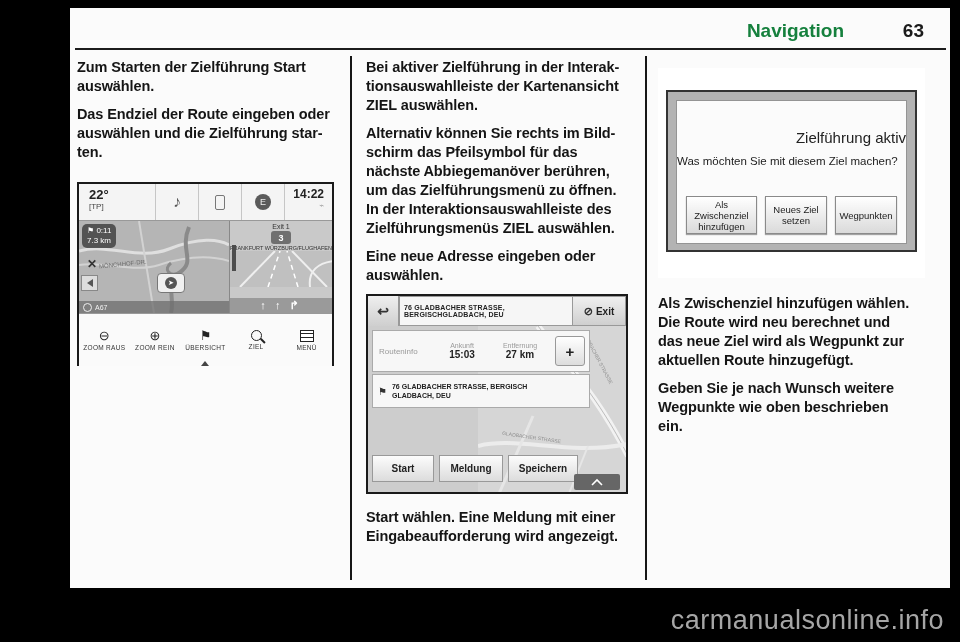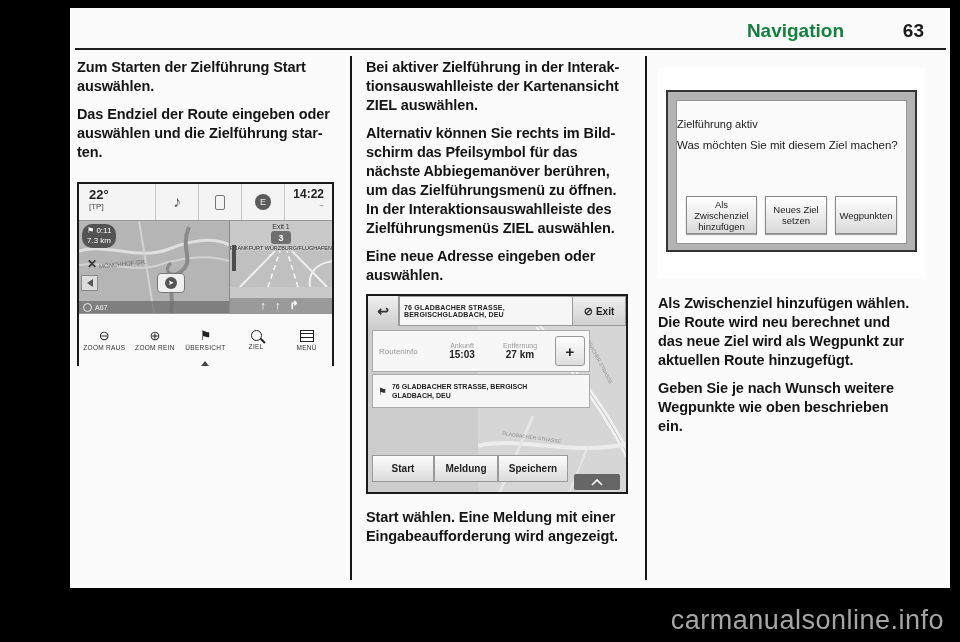--- a/index.html
+++ b/index.html
@@ -35,21 +35,21 @@
   .s1-ic{width:42px;border-left:1px solid #c6c6c6;display:flex;align-items:center;justify-content:center;color:#555;}
   .s1-clock{flex:1;border-left:1px solid #c6c6c6;text-align:right;padding:3px 8px 0 0;}
   .s1-clock .t1{font-size:12px;font-weight:700;color:#222;}
   .s1-clock .t2{font-size:8px;color:#999;}
   .ecircle{width:16px;height:16px;border-radius:50%;background:#5a5a5a;color:#eee;font-size:9px;
            display:flex;align-items:center;justify-content:center;}
   .devicon{width:8px;height:13px;border:1.5px solid #777;border-radius:2px;}
   .s1-main{display:flex;height:92px;}
   .s1-map{position:relative;width:150px;background:#b5b5b5;overflow:hidden;}
   .eta{position:absolute;left:3px;top:3px;background:rgba(70,70,70,.88);color:#fff;
-       font-size:8px;line-height:10px;padding:2px 5px;border-radius:10px;}
+       font-size:8px;line-height:10px;padding:2px 5px;border-radius:5px;}
   .xmark{position:absolute;left:8px;top:36px;font-size:12px;font-weight:700;color:#333;}
   .street{position:absolute;left:20px;top:40px;font-size:6px;color:#6e6e6e;transform:rotate(-6deg);white-space:nowrap;}
   .spk{position:absolute;left:2px;top:54px;width:15px;height:14px;background:#ddd;border:1px solid #888;
        display:flex;align-items:center;justify-content:center;}
   .spk-tri{width:0;height:0;border-top:4px solid transparent;border-bottom:4px solid transparent;border-right:6px solid #555;}
   .car{position:absolute;left:78px;top:52px;width:26px;height:18px;background:#f0f0f0;border:1px solid #777;
        border-radius:4px;display:flex;align-items:center;justify-content:center;}
   .car-dot{width:12px;height:12px;border-radius:50%;background:#555;color:#fff;font-size:7px;
        display:flex;align-items:center;justify-content:center;}
   .roadbar{position:absolute;left:0;right:0;bottom:0;height:12px;background:rgba(110,110,110,.75);
@@ -94,33 +94,33 @@
   .ri-blk{width:58px;text-align:center;}
   .ri-blk .l{font-size:7px;color:#9a9a9a;}
   .ri-blk .v{font-size:10px;font-weight:700;color:#222;}
   .plusbtn{width:28px;height:28px;margin-left:6px;border:1px solid #999;border-radius:3px;
       background:linear-gradient(#fff,#ddd);font-size:15px;font-weight:700;color:#222;
       display:flex;align-items:center;justify-content:center;}
   .s2-dest{position:absolute;left:4px;top:78px;width:216px;height:32px;background:#f7f7f7;
       border:1px solid #aaa;display:flex;align-items:center;}
   .s2-dest .flag{font-size:10px;color:#333;margin:0 5px;}
   .s2-dest .txt{font-size:7px;font-weight:700;color:#222;white-space:pre-line;line-height:9px;}
-  .s2-btns{position:absolute;left:4px;bottom:10px;display:flex;}
+  .s2-btns{position:absolute;left:4px;bottom:10px;display:flex;gap:5px;}
   .s2-btn{height:25px;border:1px solid #999;background:linear-gradient(#fcfcfc,#dcdcdc);
       font-size:10px;font-weight:700;color:#222;display:flex;align-items:center;justify-content:center;}
   .s2-b1{width:60px;} .s2-b2{width:62px;} .s2-b3{width:68px;}
   .s2-chev{position:absolute;right:6px;bottom:2px;width:46px;height:16px;background:#666;border-radius:2px;
       display:flex;align-items:center;justify-content:center;}
 
   
   .shot3{width:267px;height:210px;border:none;background:#fff;margin-top:10px;}
   .dlg-frame{position:absolute;left:8px;right:8px;top:22px;bottom:26px;border:2px solid #333;
       background:#b3b3b3;padding:8px;box-sizing:border-box;}
   .dlg{position:relative;height:100%;background:#fbfbfb;border:1px solid #949494;}
-  .dlg-title{margin-top:17px;text-align:left;font-size:11px;color:#222;}
+  .dlg-title{margin-top:28px;text-align:right;font-size:15px;color:#222;}
   .dlg-q{margin-top:9px;text-align:left;font-size:11.5px;color:#222;}
   .dlg-btns{position:absolute;left:9px;right:9px;bottom:9px;display:flex;gap:8px;}
   .dlg-btn{height:36px;border:1px solid #8a8a8a;background:linear-gradient(#fff,#dadada);
       box-shadow:0 1px 1px rgba(0,0,0,.35);font-size:9.5px;line-height:11px;color:#222;
       display:flex;align-items:center;justify-content:center;text-align:center;white-space:pre-line;}
   .db1{flex:1.15;} .db2{flex:1;} .db3{flex:1;}
 
   .watermark{position:absolute;right:16px;bottom:6px;font-size:27px;color:#a6a6a6;letter-spacing:.5px;}
 </style>
 </head>

